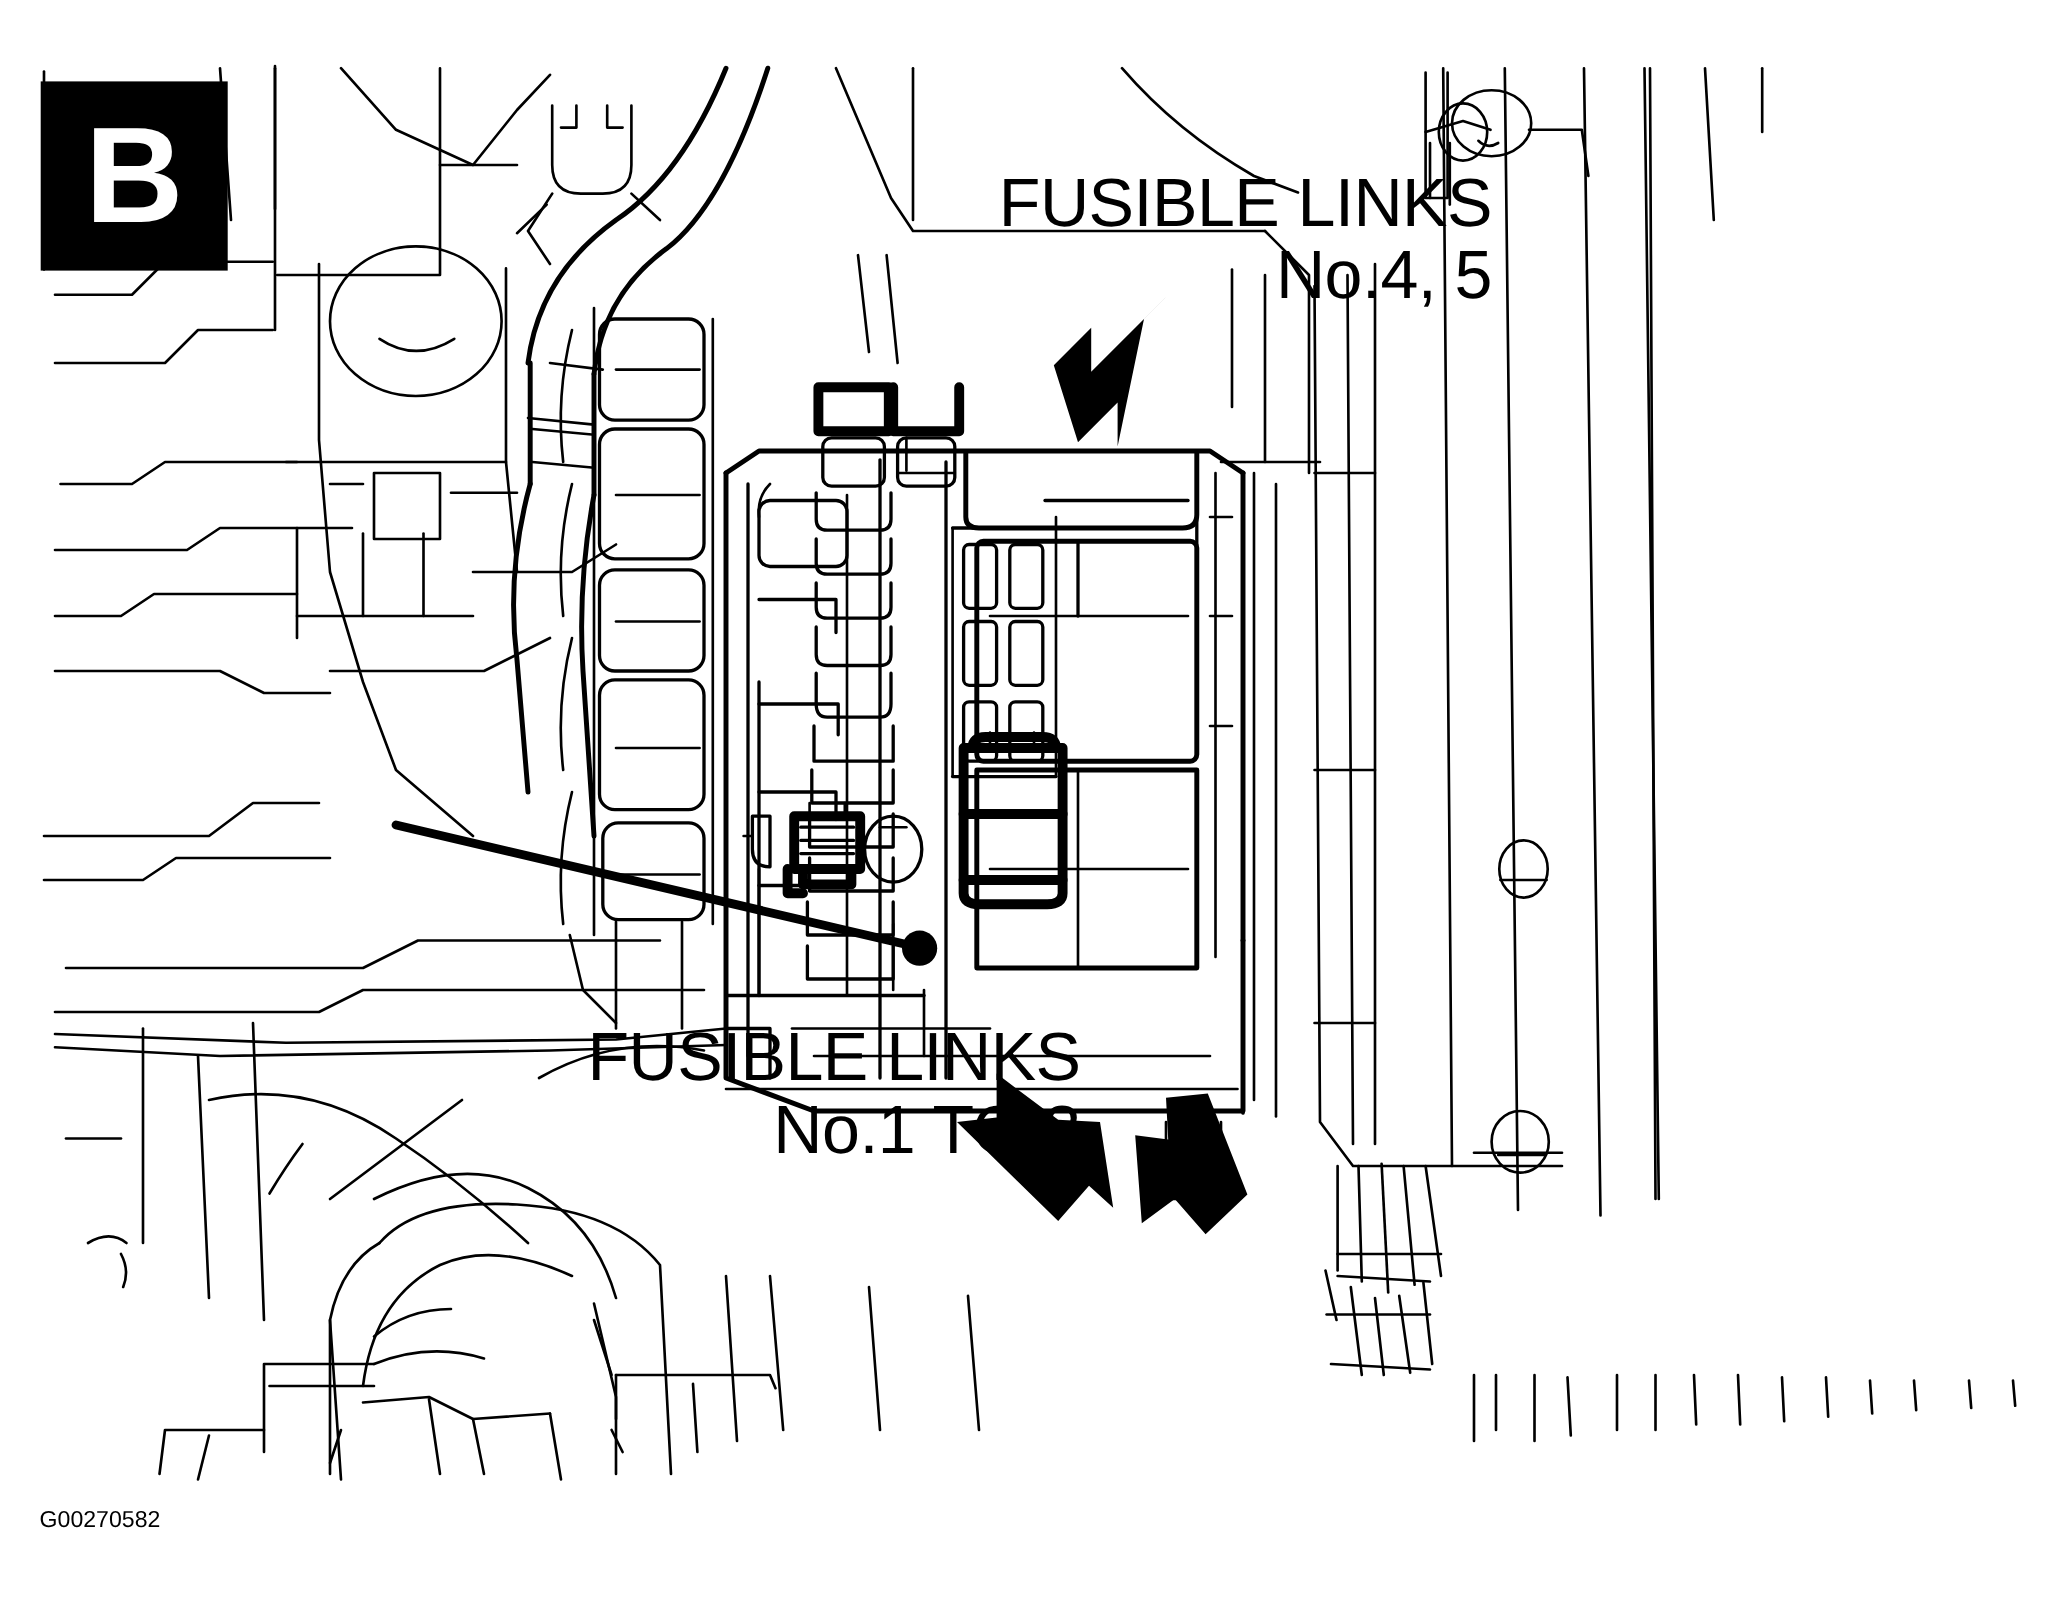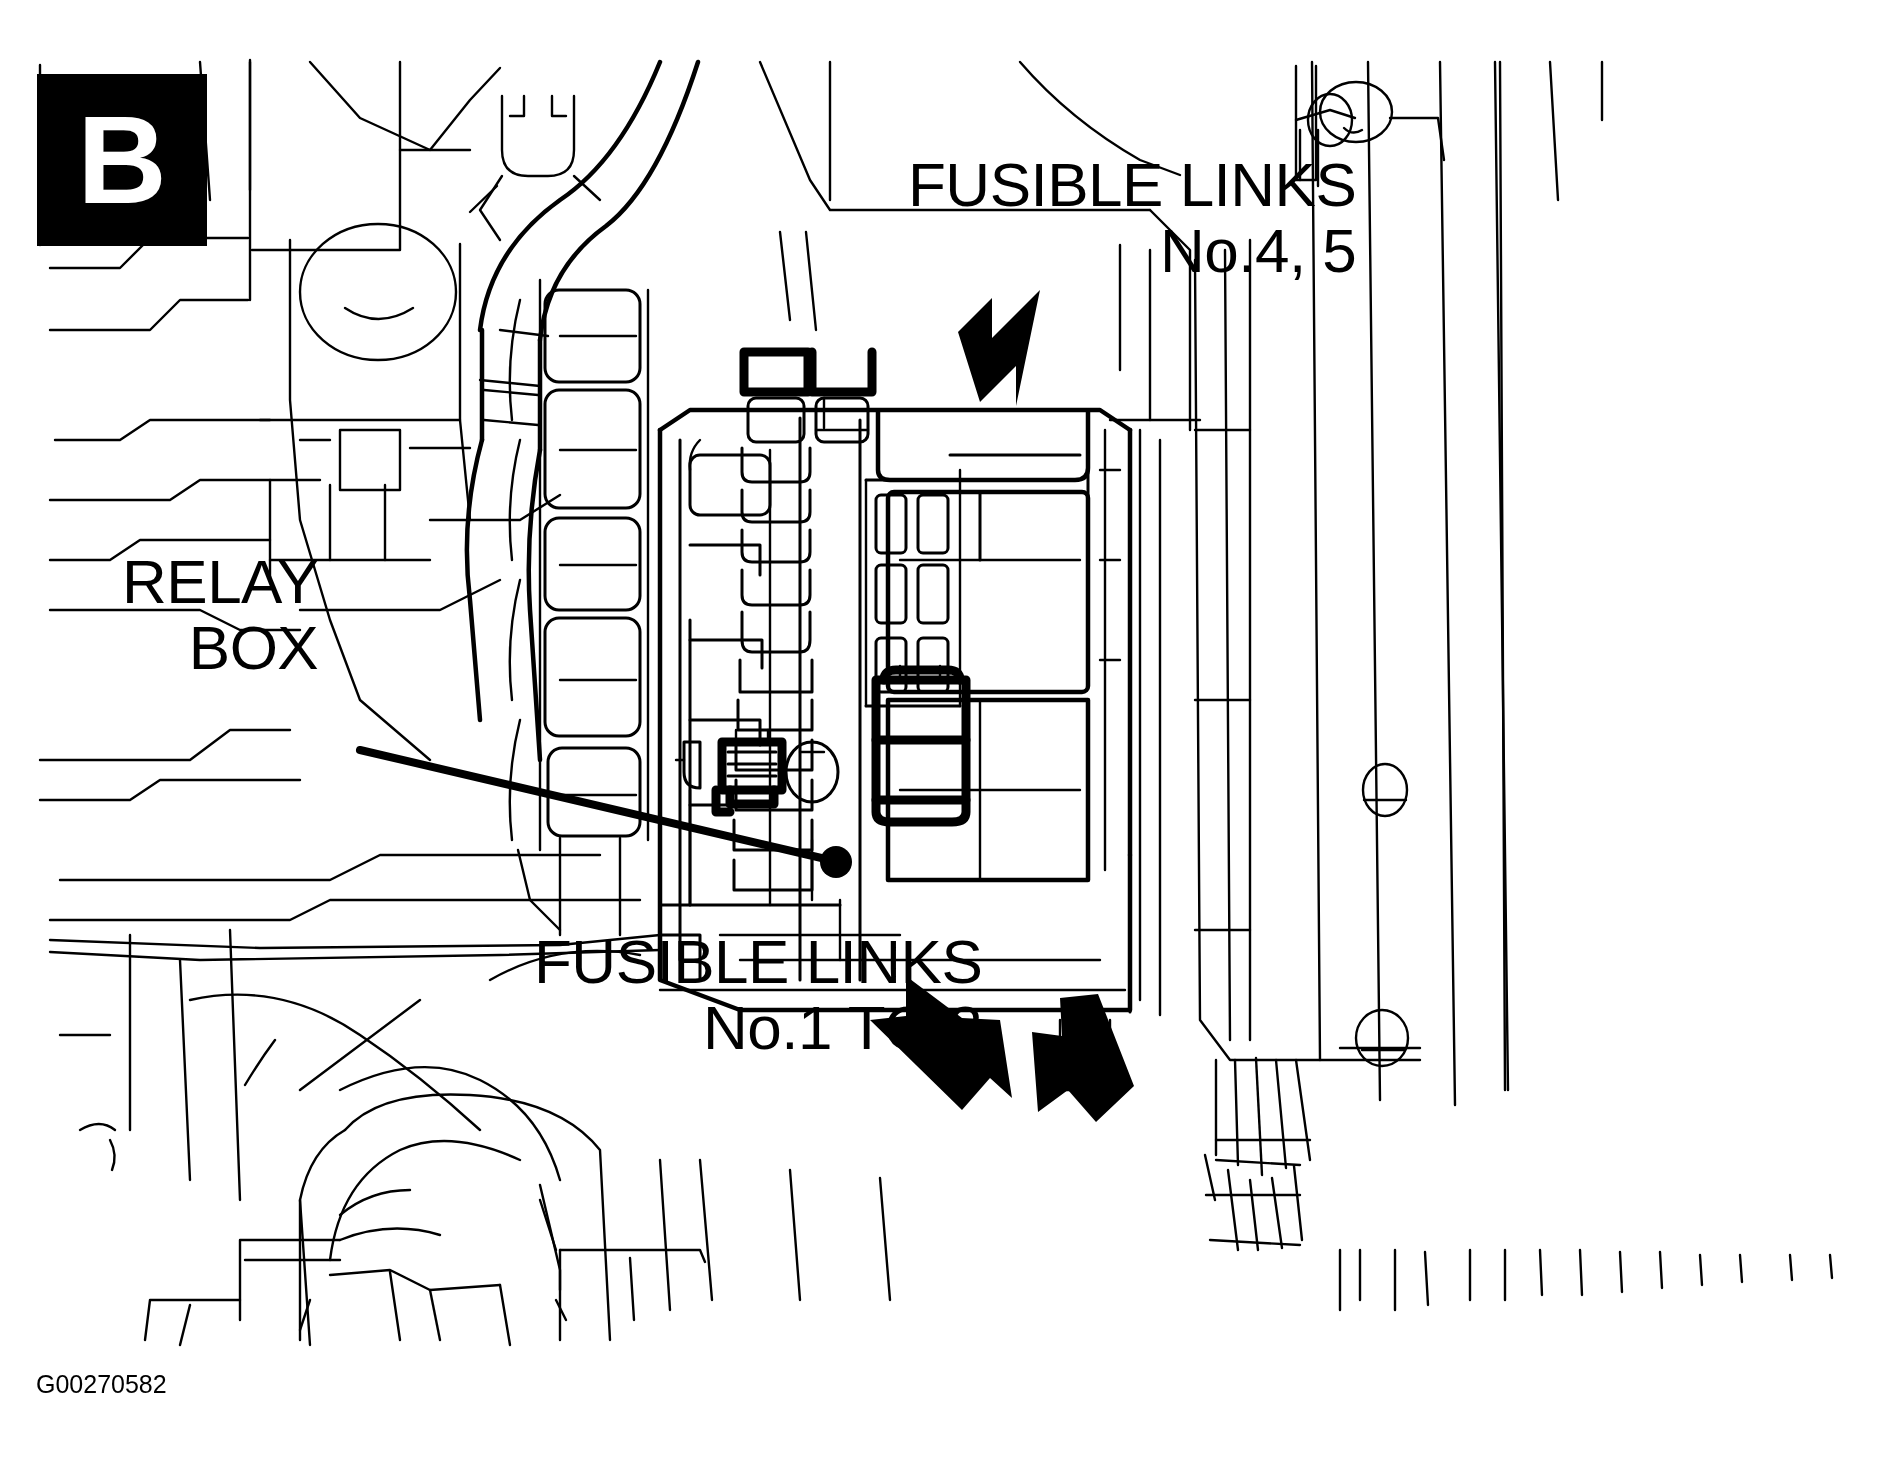--- a/index.html
+++ b/index.html
@@ -65,21 +65,21 @@
   }
   #label-fusible-13 {
     left: 534px;
     top: 929px;
     font-size: 62px;
   }
   #figure-code {
     position: absolute;
     left: 36px;
     top: 1370px;
-    font-size: 25px;
+    font-size: 21px;
     font-family: "Liberation Sans", sans-serif;
     color: #000000;
     letter-spacing: 0px;
     white-space: pre;
   }
   .ln { fill: none; stroke: #000000; stroke-width: 3; stroke-linecap: round; stroke-linejoin: round; }
   .ln-thin { fill: none; stroke: #000000; stroke-width: 2.4; stroke-linecap: round; stroke-linejoin: round; }
   .ln-med { fill: none; stroke: #000000; stroke-width: 4.5; stroke-linecap: round; stroke-linejoin: round; }
   .ln-bold { fill: none; stroke: #000000; stroke-width: 9; stroke-linecap: round; stroke-linejoin: round; }
   .fill-blk { fill: #000000; stroke: none; }
@@ -411,21 +411,19 @@
       <path class="fill-blk" d="M1098,994 L1060,998 L1062,1036 L1032,1032 L1038,1112 L1068,1090 L1096,1122 L1134,1086 Z"></path>
     </g>
 
   </svg>
 
   <div id="panel-badge">B</div>
 
   <div class="label-text" id="label-fusible-45">FUSIBLE LINKS
 No.4, 5</div>
 
-  <div class="label-text" id="label-relay-box">RELAY
-BOX</div>
 
   <div class="label-text" id="label-fusible-13">FUSIBLE LINKS
 No.1 TO 3</div>
 
   <div id="figure-code">G00270582</div>
 
 </div>
 
 </body></html>

